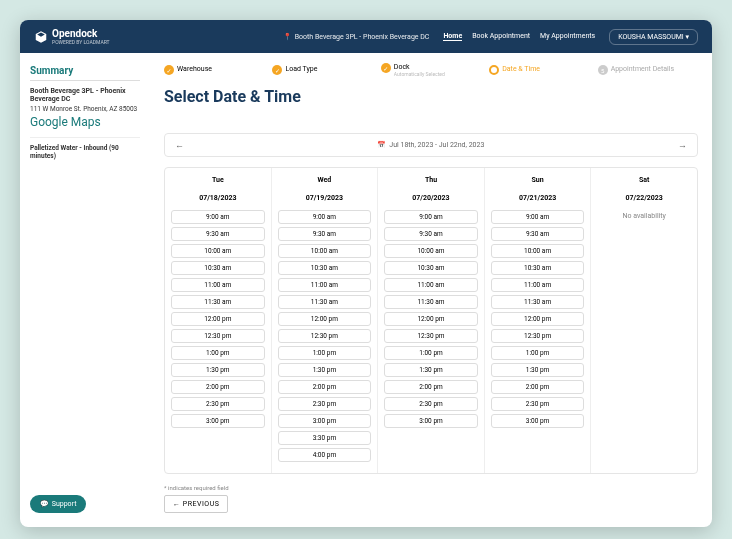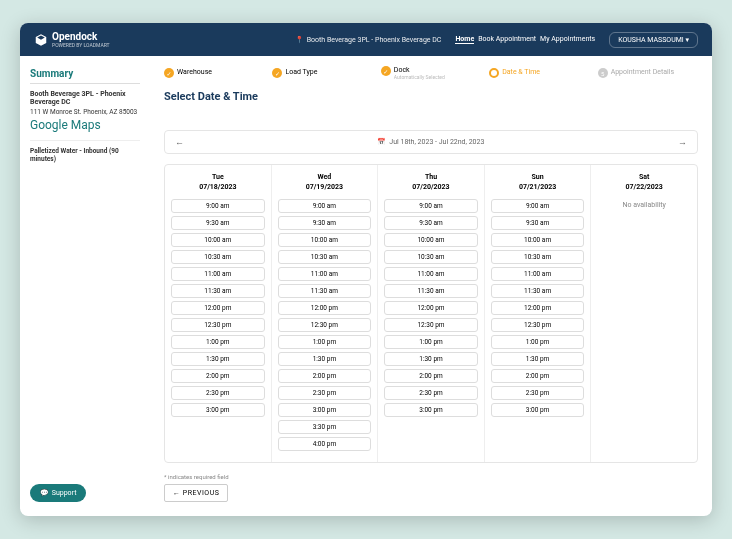--- a/index.html
+++ b/index.html
@@ -3,49 +3,49 @@
 <meta charset="utf-8">
 <style>
 *{box-sizing:border-box;margin:0;padding:0;font-family:-apple-system,BlinkMacSystemFont,"Segoe UI",Roboto,sans-serif}
 body{background:#d4e8e4;padding:20px;display:flex;align-items:center;justify-content:center;min-height:539px}
 .app{width:692px;background:#fff;border-radius:8px;overflow:hidden;box-shadow:0 4px 20px rgba(0,0,0,.2)}
 .topbar{background:#1a3a5c;color:#fff;display:flex;align-items:center;padding:8px 14px;font-size:8px}
 .logo{display:flex;align-items:center;gap:4px;font-weight:700;font-size:10px}
 .logo-sub{font-size:5px;opacity:.7;font-weight:400;display:block}
 .logo svg{width:14px;height:14px}
 .loc{margin-left:auto;display:flex;align-items:center;gap:3px;font-size:7px;opacity:.9}
-.nav{display:flex;gap:4px;margin-left:14px;font-size:7px}
+.nav{display:flex;gap:10px;margin-left:14px;font-size:7px}
 .nav span{cursor:pointer}
 .nav .active{font-weight:700;border-bottom:1px solid #fff}
 .user{margin-left:14px;font-size:7px;padding:3px 8px;border:1px solid rgba(255,255,255,.3);border-radius:6px;cursor:pointer}
 .body{display:flex}
 .sidebar{width:130px;padding:12px 10px;font-size:7px;color:#333;position:relative}
 .sidebar h3{color:#1a7a7a;font-size:10px;margin-bottom:6px;border-bottom:1px solid #ddd;padding-bottom:4px}
 .sidebar .b{font-weight:700;margin-bottom:2px}
 .sidebar .s{margin-bottom:2px;font-size:6.5px}
 .sidebar .link{color:#1a7a7a;margin-bottom:8px;font-size:12px;cursor:pointer}
 .sidebar .item{border-top:1px solid #eee;padding:6px 0;font-size:6.5px;font-weight:700}
 .main{flex:1;padding:10px 14px 14px}
 .steps{display:flex;gap:8px;font-size:7px;margin-bottom:10px;align-items:center}
 .step{display:flex;gap:3px;flex:1}
 .step .ic{width:10px;height:10px;border-radius:50%;display:flex;align-items:center;justify-content:center;font-size:6px;color:#fff}
 .step.done .ic{background:#f5a623}
 .step.active .ic{background:#fff;border:2px solid #f5a623}
 .step.pend .ic{background:#ccc}
 .step.active .lbl{color:#f5a623;font-weight:400}
 .step.pend .lbl{color:#aaa}
 .step .sub{font-size:5px;color:#bbb;display:block}
-h2{color:#1a3a5c;font-size:11px;margin-bottom:27px}
+h2{color:#1a3a5c;font-size:16px;margin-bottom:27px}
 .range{border:1px solid #e5e5e5;border-radius:4px;padding:6px 10px;display:flex;align-items:center;justify-content:space-between;font-size:7px;margin-bottom:10px}
 .range .mid{display:flex;align-items:center;gap:3px;color:#666}
 .arrow{cursor:pointer;font-size:9px;color:#666}
 .cal{display:flex;gap:0;border:1px solid #e5e5e5;border-radius:4px;overflow:hidden}
 .col{flex:1;border-right:1px solid #eee;padding:8px 6px}
 .col:last-child{border-right:none}
-.dhead{text-align:center;font-size:7px;font-weight:700;margin-bottom:2px}
+.dhead{text-align:center;font-size:7px;font-weight:700;margin-bottom:10px}
 .ddate{text-align:center;font-size:7px;font-weight:700;margin-bottom:8px}
 .slot{border:1px solid #ddd;border-radius:3px;padding:2px;text-align:center;font-size:6.5px;margin-bottom:3px;cursor:pointer;background:#fff}
 .noavail{text-align:center;font-size:7px;color:#888;margin-top:10px}
 .footer{margin-top:10px;font-size:6px;color:#888}
 .prev{margin-top:4px;border:1px solid #ccc;background:#fff;padding:4px 8px;font-size:7px;cursor:pointer;border-radius:2px;letter-spacing:.5px}
 .support{position:absolute;bottom:14px;left:10px;background:#1a7a7a;color:#fff;padding:5px 10px;border-radius:12px;font-size:7px;display:flex;align-items:center;gap:3px;cursor:pointer}
 </style>
 </head>
 <body>
 

